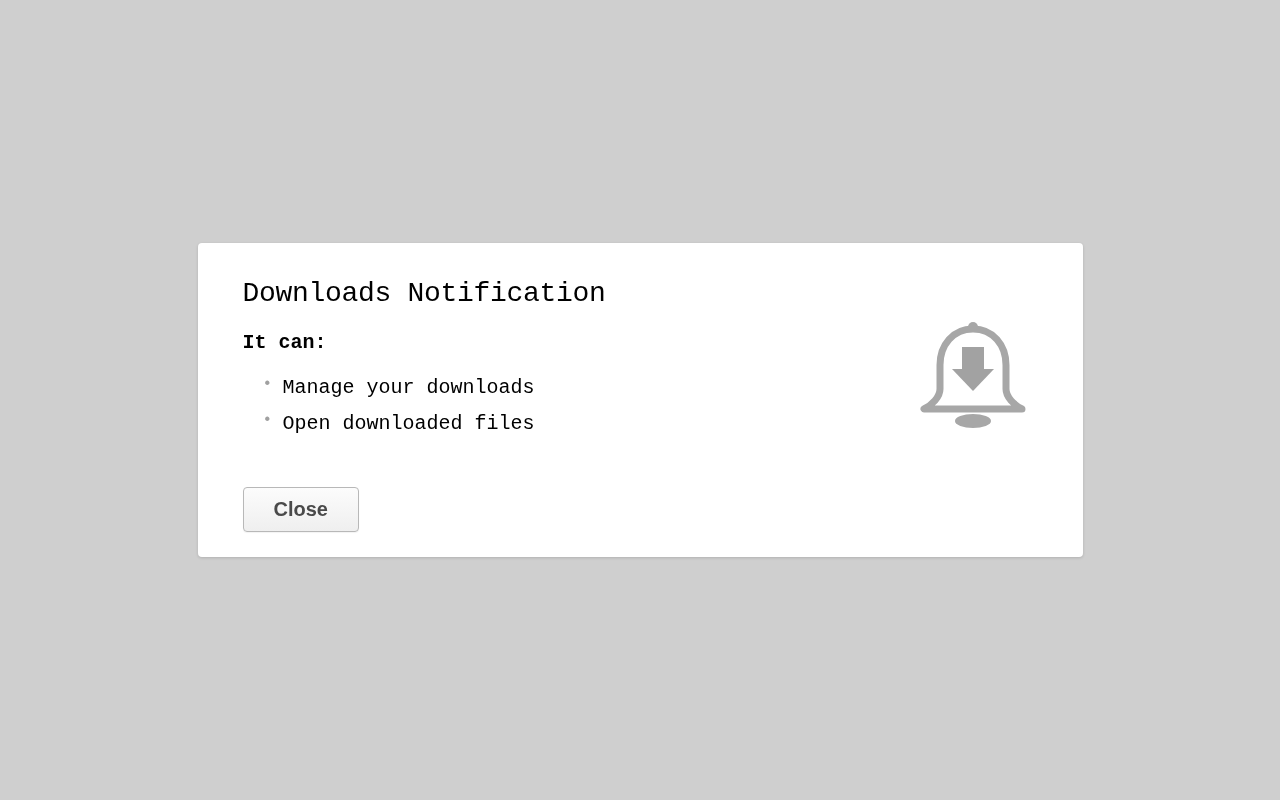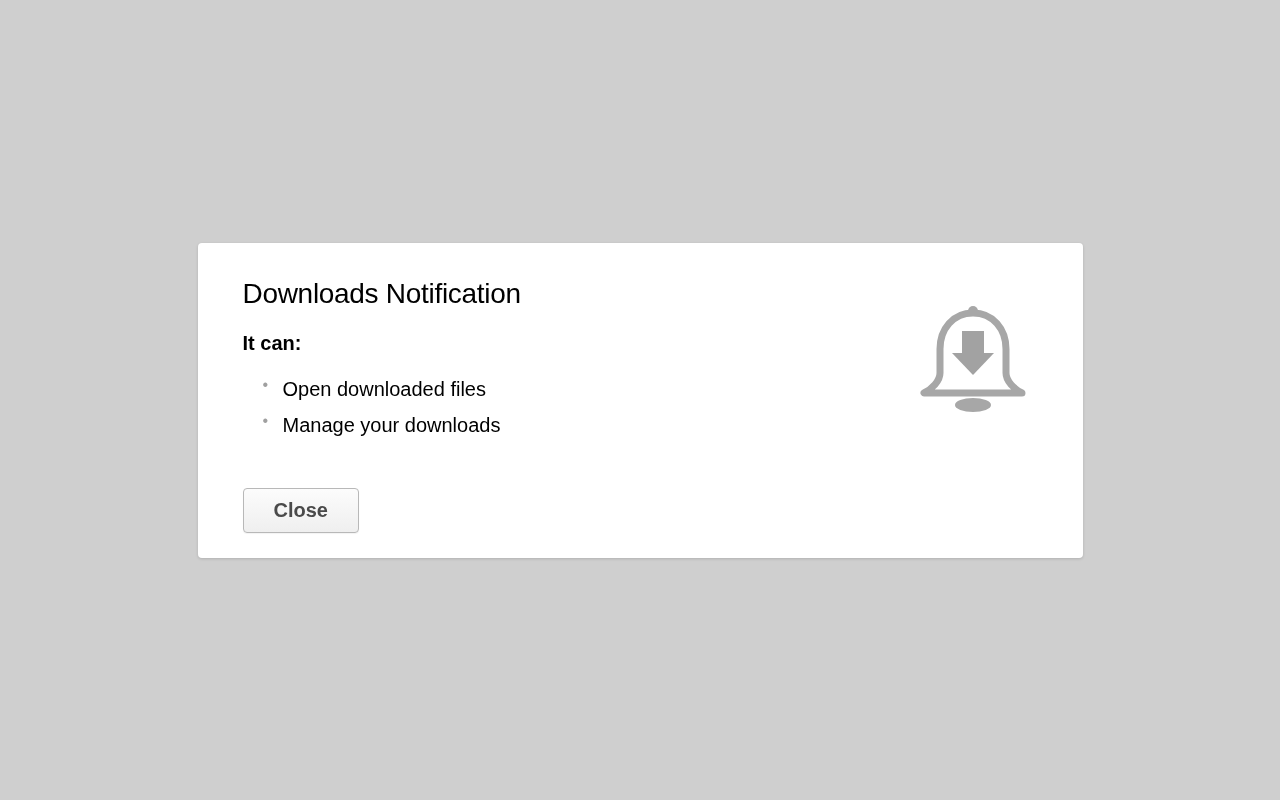--- a/index.html
+++ b/index.html
@@ -20,21 +20,22 @@
       background: #ffffff;
       width: 885px;
       border-radius: 4px;
       box-shadow: 0 1px 3px rgba(0,0,0,0.15);
       padding: 35px 45px 25px 45px;
       position: relative;
     }
     .dialog-content {
       display: flex;
       justify-content: space-between;
-      align-items: center;
+      align-items: flex-end;
+      font-family: Liberation Mono, monospace;
     }
     .left-section {
       flex: 1;
     }
     .title {
       font-size: 28px;
       font-weight: 400;
       color: #000000;
       margin-bottom: 22px;
       letter-spacing: -0.3px;
@@ -92,22 +93,22 @@
   </style>
 </head>
 <body>
 
 <div class="dialog">
   <div class="dialog-content">
     <div class="left-section">
       <h1 class="title">Downloads Notification</h1>
       <div class="sub-heading">It can:</div>
       <ul class="permissions-list">
+        <li>Manage your downloads</li>
         <li>Open downloaded files</li>
-        <li>Manage your downloads</li>
       </ul>
     </div>
     <div class="icon-section">
       <svg class="bell-icon" viewBox="0 0 130 120" xmlns="http://www.w3.org/2000/svg">
 
         <circle cx="65" cy="10" r="5" fill="#a7a7a7"></circle>
 
         <path d="M 65 12 
                  C 45 12, 32 28, 32 48 
                  L 32 72 

